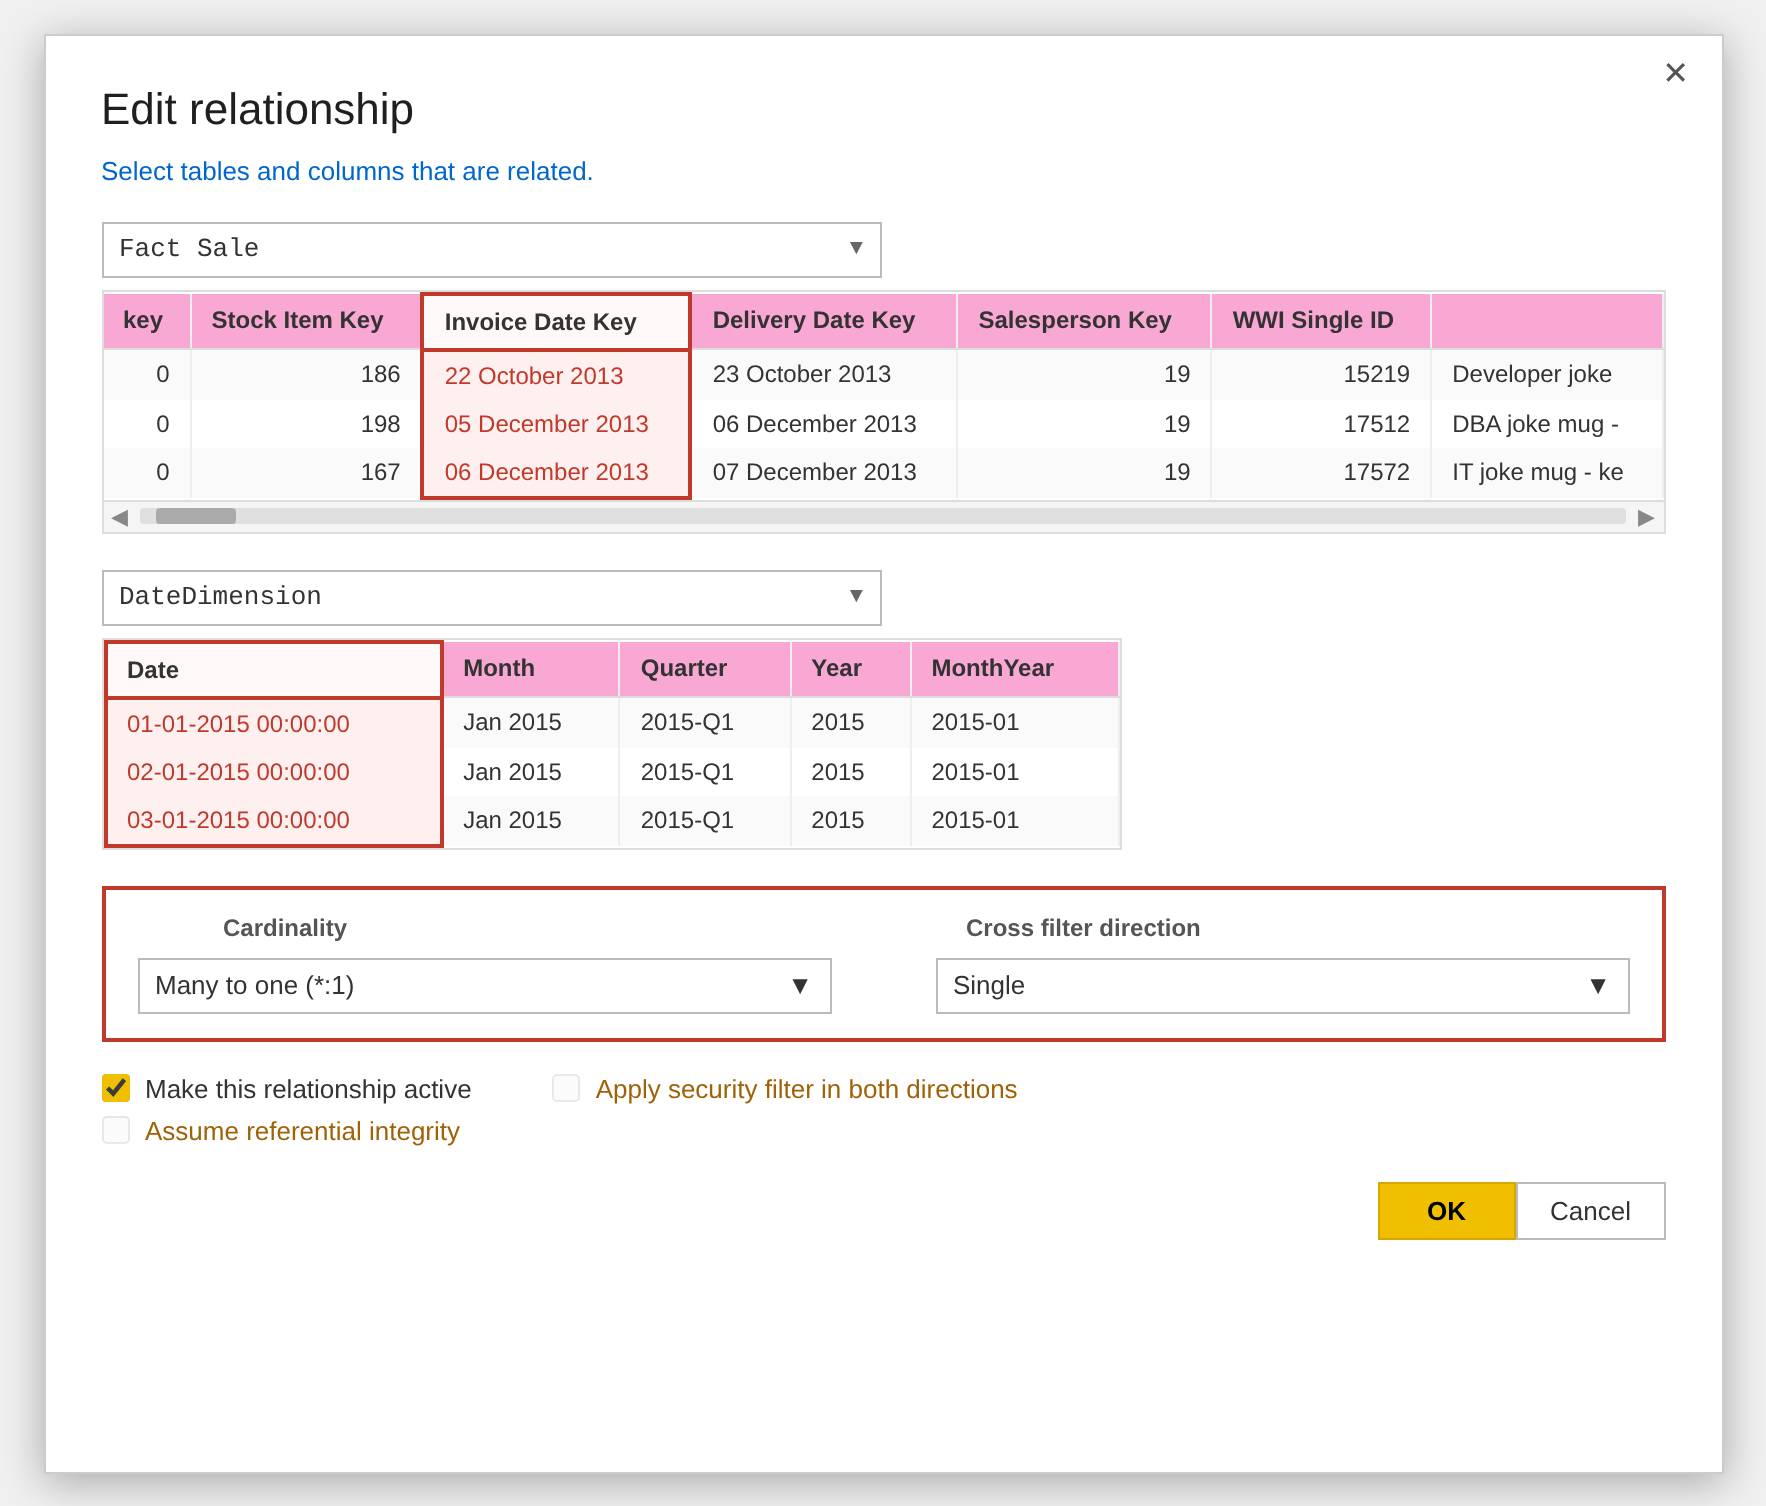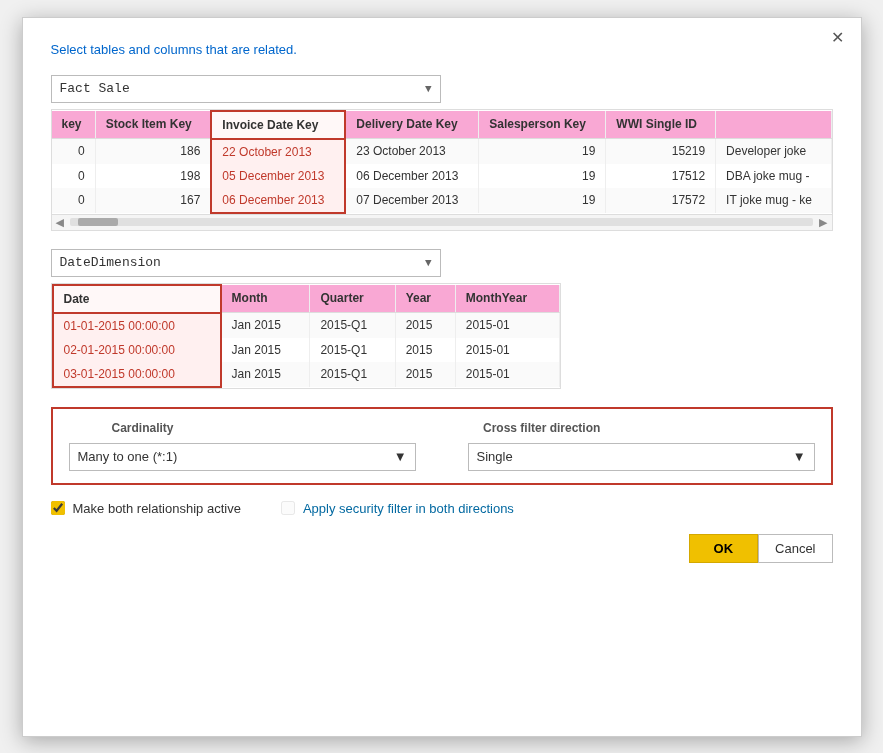--- a/index.html
+++ b/index.html
@@ -199,21 +199,21 @@
     .checkbox-row input[type=checkbox] {
       width: 14px;
       height: 14px;
       accent-color: #f0c000;
     }
     .checkbox-row label {
       font-size: 13px;
       color: #333;
     }
     .checkbox-row.disabled label {
-      color: #0369a1;
+      color: #a16207;
       text-align: center;
     }
     .checkbox-row.disabled input {
       opacity: 0.5;
     }
     .bottom-row {
       display: flex;
       justify-content: flex-end;
       margin-top: 12px;
     }
@@ -246,20 +246,21 @@
       color: #555;
       font-weight: 600;
     }
   </style>
 </head>
 <body>
 
 <div class="dialog">
   <button class="close-btn">✕</button>
 
+  <h1 class="dialog-title">Edit relationship</h1>
   <p class="dialog-subtitle">Select tables and columns that are related.</p>
 
   <div class="dropdown-row section-gap">
     <div class="dropdown">
       <span>Fact Sale</span>
       <span class="arrow">▼</span>
     </div>
   </div>
 
   <div class="table-container">
@@ -376,21 +377,25 @@
           <span class="arrow">▼</span>
         </div>
       </div>
     </div>
   </div>
 
   <div style="display:flex; gap: 40px;">
     <div>
       <div class="checkbox-row">
         <input type="checkbox" id="cb-active" checked="" style="">
-        <label for="cb-active">Make both relationship active</label>
+        <label for="cb-active">Make this relationship active</label>
+      </div>
+      <div class="checkbox-row disabled">
+        <input type="checkbox" id="cb-integrity" disabled="" style="">
+        <label for="cb-integrity">Assume referential integrity</label>
       </div>
     </div>
     <div>
       <div class="checkbox-row disabled">
         <input type="checkbox" id="cb-security" disabled="" style="">
         <label for="cb-security">Apply security filter in both directions</label>
       </div>
     </div>
   </div>
 

